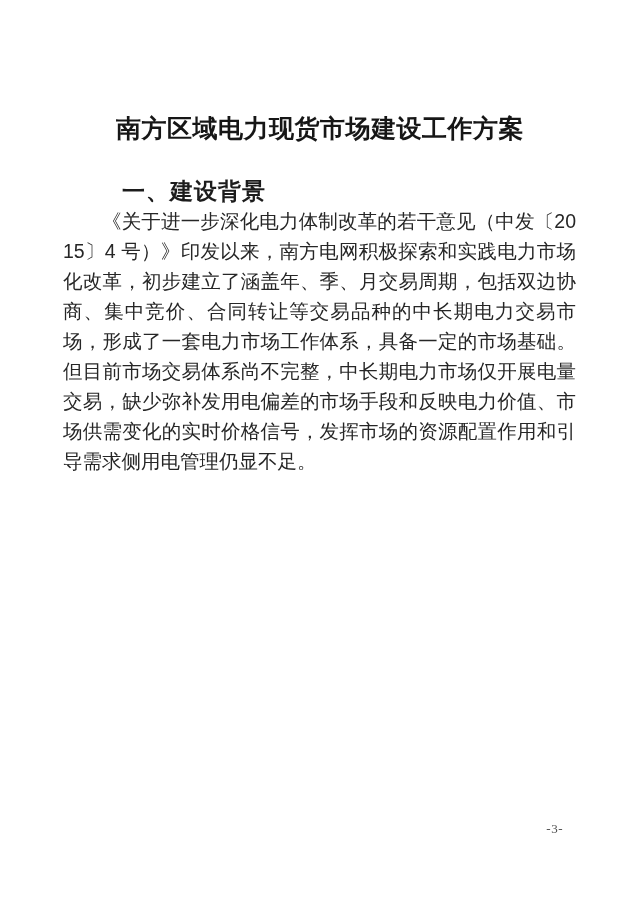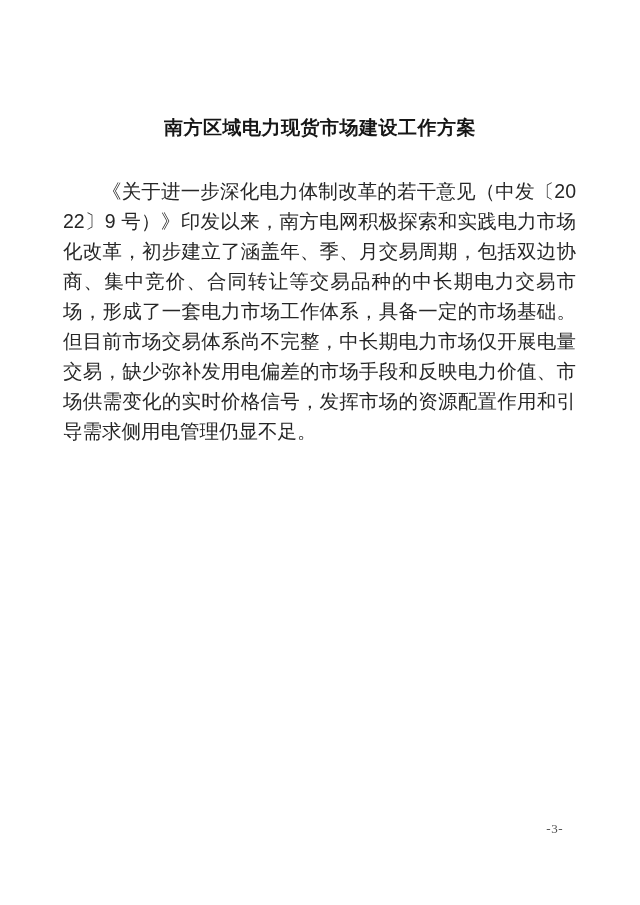--- a/index.html
+++ b/index.html
@@ -12,21 +12,21 @@
     width: 640px;
     height: 905px;
     background: #ffffff;
     overflow: hidden;
     font-family: "Liberation Sans", "DejaVu Sans", sans-serif;
   }
   .doc-title {
     margin: 108px 0 0 0;
     padding: 0;
     text-align: center;
-    font-size: 19px;
+    font-size: 25px;
     line-height: 40px;
     font-weight: 700;
     color: #161616;
     letter-spacing: 0.5px;
   }
   .content {
     position: absolute;
     left: 63px;
     top: 176px;
     width: 513px;
@@ -64,22 +64,23 @@
 </style>
 </head>
 <body>
 
 <div class="page">
 
   <h1 class="doc-title">南方区域电力现货市场建设工作方案</h1>
 
   <div class="content">
 
+    <h2 class="section-heading">一、建设背景</h2>
 
-    <p class="body-par">《关于进一步深化电力体制改革的若干意见（中发〔2022〕9 号）》印发以来，南方电网积极探索和实践电力市场化改革，初步建立了涵盖年、季、月交易周期，包括双边协商、集中竞价、合同转让等交易品种的中长期电力交易市场，形成了一套电力市场工作体系，具备一定的市场基础。但目前市场交易体系尚不完整，中长期电力市场仅开展电量交易，缺少弥补发用电偏差的市场手段和反映电力价值、市场供需变化的实时价格信号，发挥市场的资源配置作用和引导需求侧用电管理仍显不足。</p>
+    <p class="body-par">《关于进一步深化电力体制改革的若干意见（中发〔2015〕4 号）》印发以来，南方电网积极探索和实践电力市场化改革，初步建立了涵盖年、季、月交易周期，包括双边协商、集中竞价、合同转让等交易品种的中长期电力交易市场，形成了一套电力市场工作体系，具备一定的市场基础。但目前市场交易体系尚不完整，中长期电力市场仅开展电量交易，缺少弥补发用电偏差的市场手段和反映电力价值、市场供需变化的实时价格信号，发挥市场的资源配置作用和引导需求侧用电管理仍显不足。</p>
 
 
 
   </div>
 
   <div class="page-number">-3-</div>
 
 </div>
 
 </body></html>

